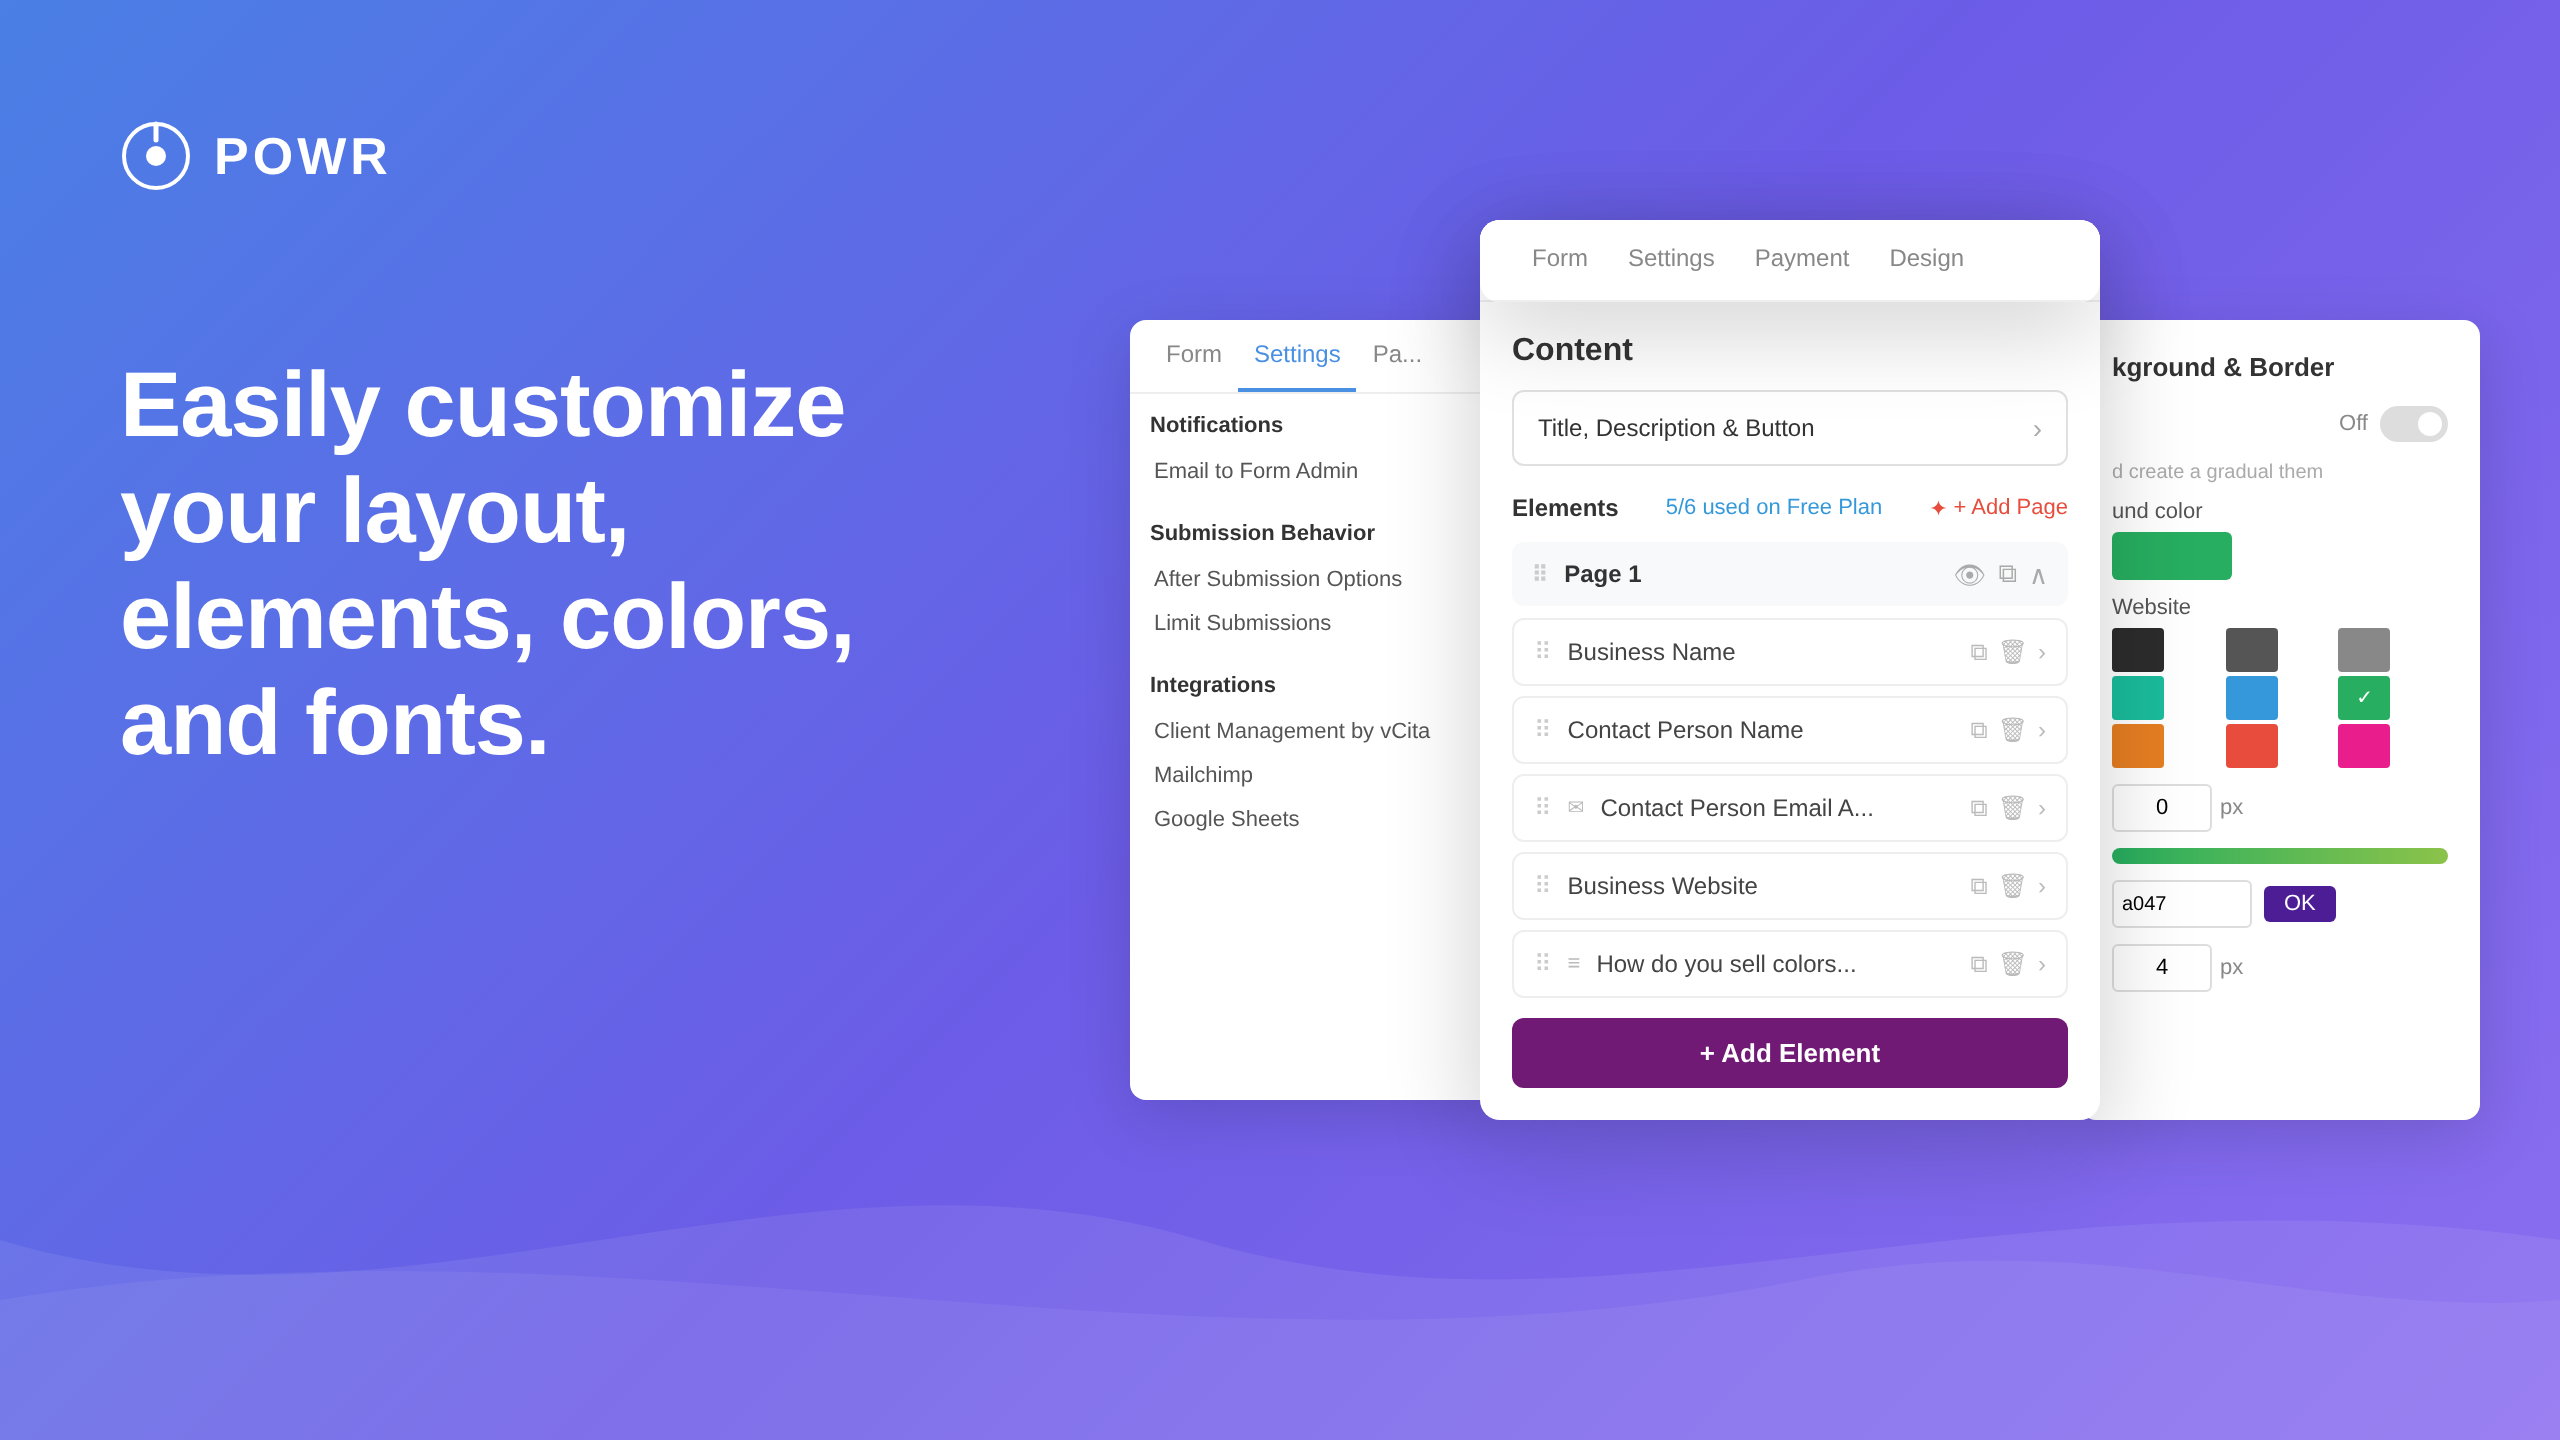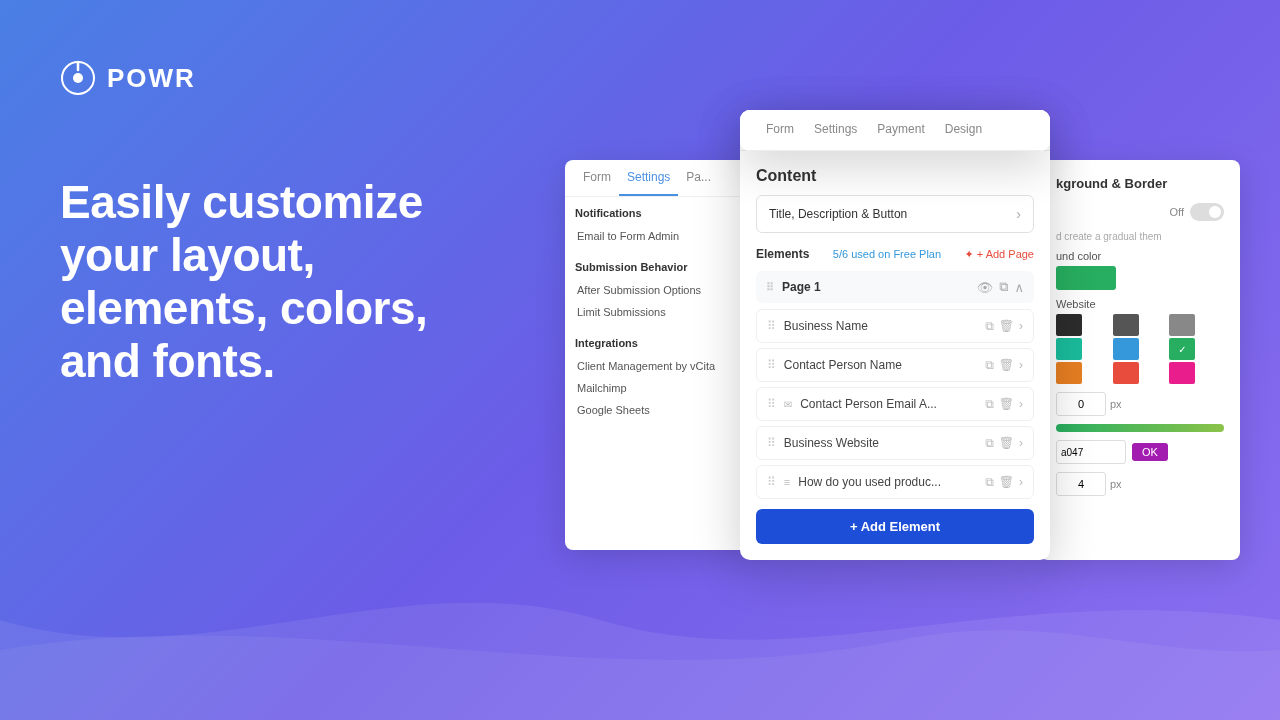--- a/index.html
+++ b/index.html
@@ -177,21 +177,21 @@
     .hex-input {
       width: 70px;
       height: 24px;
       border: 1px solid #ddd;
       border-radius: 3px;
       font-size: 10px;
       padding: 0 4px;
     }
 
     .ok-btn {
-      background: #a21caf;
+      background: #4c1d95;
       color: white;
       border: none;
       border-radius: 3px;
       padding: 3px 10px;
       font-size: 11px;
       cursor: pointer;
     }
 
     .px-input-row2 {
       display: flex;
@@ -372,21 +372,21 @@
 
     .element-action {
       color: #bbb;
       font-size: 12px;
       cursor: pointer;
     }
 
     .add-element-btn {
       display: block;
       width: 100%;
-      background: #1d4ed8;
+      background: #701a75;
       color: white;
       border: none;
       border-radius: 6px;
       padding: 10px;
       font-size: 13px;
       font-weight: 600;
       cursor: pointer;
       text-align: center;
       margin-top: 10px;
     }
@@ -642,21 +642,21 @@
         <span class="element-action">⧉</span>
         <span class="element-action">🗑</span>
         <span class="element-action">›</span>
       </div>
     </div>
 
     <div class="form-element-row">
       <div class="form-element-left">
         <span class="drag-handle">⠿</span>
         <span class="element-icon" style="font-size:11px;">≡</span>
-        <span class="element-label">How do you used produc...</span>
+        <span class="element-label">How do you sell colors...</span>
       </div>
       <div class="element-actions">
         <span class="element-action">⧉</span>
         <span class="element-action">🗑</span>
         <span class="element-action">›</span>
       </div>
     </div>
 
     <button class="add-element-btn">+ Add Element</button>
   </div>

